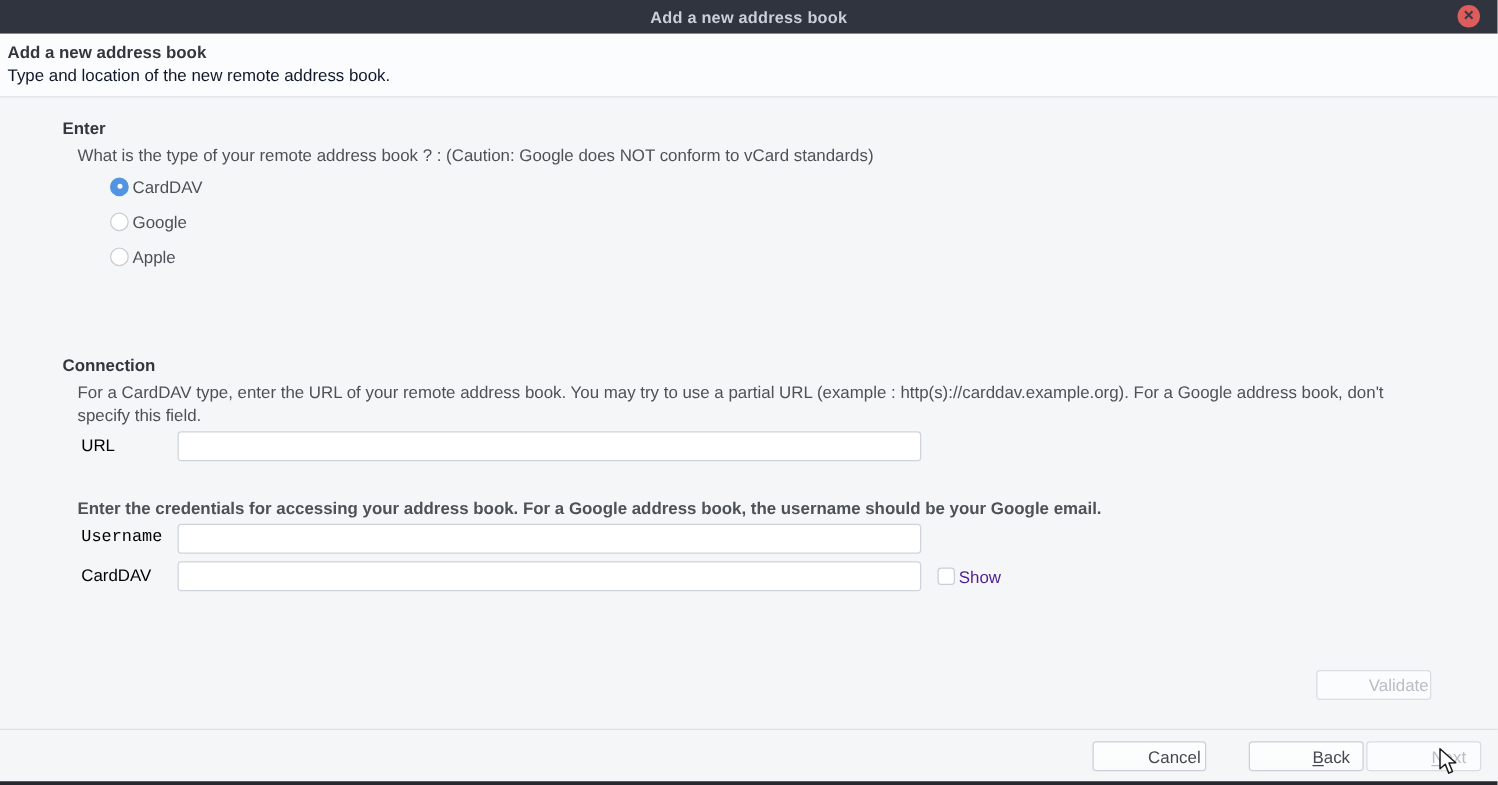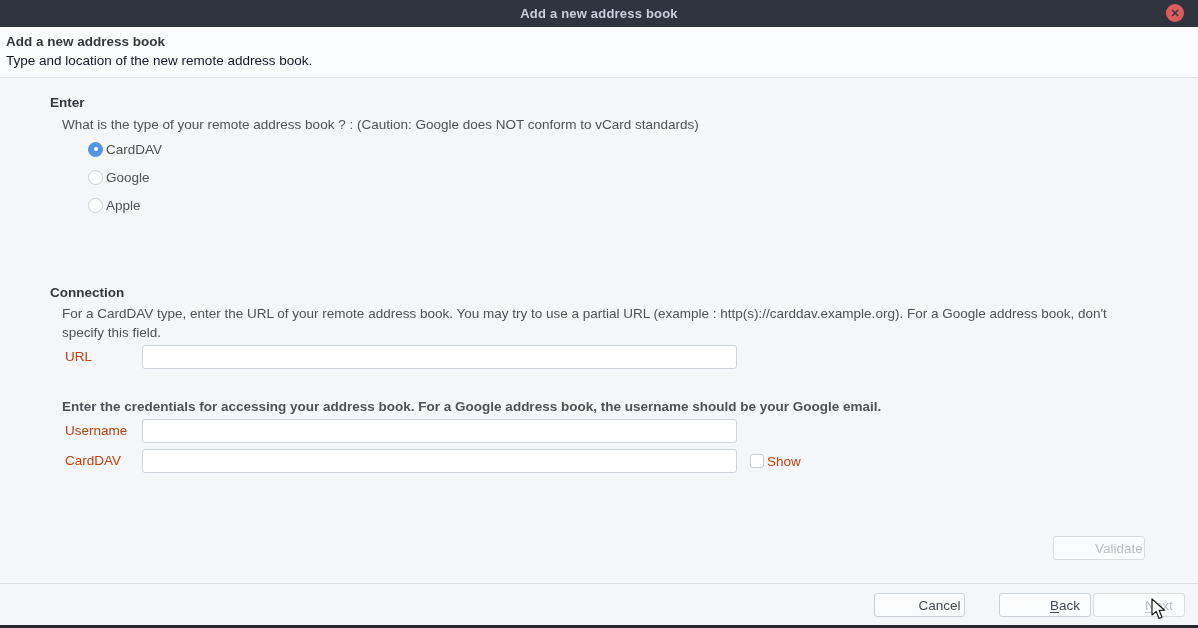--- a/index.html
+++ b/index.html
@@ -68,38 +68,38 @@
   .radio.checked {
     background: #5294e2; border-color: #5294e2;
   }
   .radio.checked::after {
     content: ""; position: absolute; left: 4.5px; top: 4.5px;
     width: 4px; height: 4px; border-radius: 50%; background: #fcfdff;
   }
   .radio-label { font-size: 13.5px; color: #4d5257; }
   
   .field-label {
-    position: absolute; left: 65px; font-size: 13.5px; color: #c2410c;
+    position: absolute; left: 65px; font-size: 13.5px; color: #000000;
     line-height: 24px;
   }
   .text-input {
     position: absolute; left: 142px; width: 595px; height: 24px;
     background: #ffffff; border: 1px solid #cfd4dc; border-radius: 3px;
     padding: 0 6px; font-family: "Liberation Sans", sans-serif;
     font-size: 13px; color: #34383e; outline: none;
   }
   .checkbox-row {
     position: absolute; left: 750px; top: 453px; height: 16px;
     display: flex; align-items: center; gap: 3px; cursor: default;
   }
   .checkbox {
     width: 14px; height: 14px; border-radius: 3px;
     background: #fff; border: 1px solid #c9cdd5; flex: none;
   }
-  .checkbox-label { font-size: 13.5px; color: #c2410c; }
+  .checkbox-label { font-size: 13.5px; color: #4c1d95; }
   
   .btn {
     position: absolute; height: 24px;
     background: linear-gradient(#fefefe, #fafbfc);
     border: 1px solid #ccd0d8; border-radius: 3px;
     font-family: "Liberation Sans", sans-serif;
     font-size: 13.5px; color: #44484e;
     display: flex; align-items: center; justify-content: center;
     cursor: default;
     padding-left: 40px;
@@ -155,21 +155,21 @@
   </div>
 
   <div class="section-title" style="top:285px;">Connection</div>
   <div class="section-desc" style="top:304px; width:1086px;">For a CardDAV type, enter the URL of your remote address book. You may try to use a partial URL (example : http(s)://carddav.example.org). For a Google address book, don't specify this field.</div>
 
   <div class="field-label" style="top:345px;">URL</div>
   <input class="text-input" style="top: 345px;" type="text" value="">
 
   <div class="section-desc" style="top:397px; width:1086px;font-weight:bold;">Enter the credentials for accessing your address book. For a Google address book, the username should be your Google email.</div>
 
-  <div class="field-label" style="top:419px;">Username</div>
+  <div class="field-label" style="top:419px;font-family:Liberation Mono, monospace;">Username</div>
   <input class="text-input" style="top: 419px;" type="text" value="">
 
   <div class="field-label" style="top:449px;">CardDAV</div>
   <input class="text-input" style="top: 449px;" type="password" value="">
 
   <div class="checkbox-row">
     <span class="checkbox"></span>
     <span class="checkbox-label">Show</span>
   </div>
 

